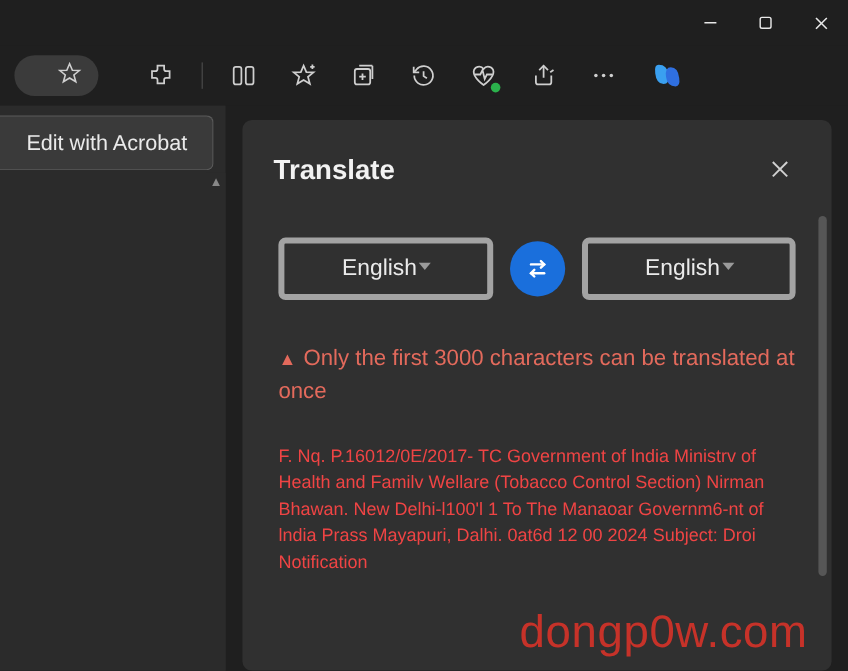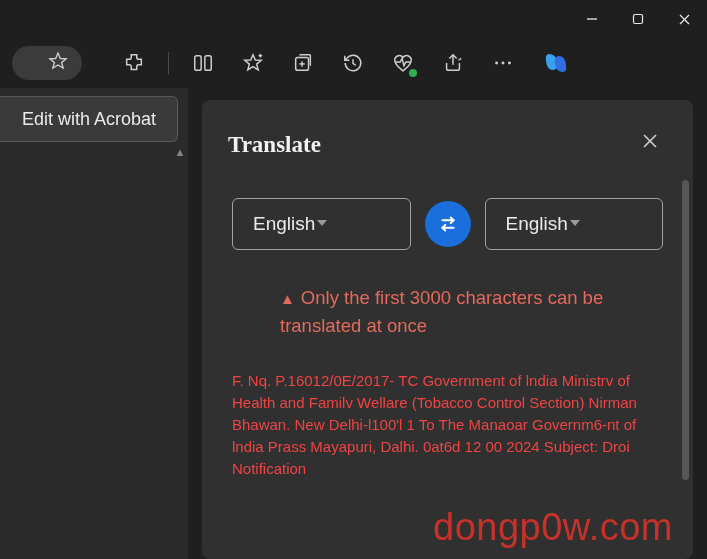--- a/index.html
+++ b/index.html
@@ -117,23 +117,22 @@
     background: #303030;
     border-radius: 8px;
     height: 100%;
     padding: 24px 26px 0 26px;
     position: relative;
     overflow: hidden;
   }
   .panel-header {
     display: flex;
     justify-content: space-between;
-    align-items: flex-end;
+    align-items: center;
     margin-bottom: 40px;
-    font-family: Liberation Serif, serif;
   }
   .panel-title {
     font-size: 23px;
     font-weight: 600;
     color: #f2f2f2;
   }
   .close-x {
     width: 34px;
     height: 34px;
     display: flex;
@@ -144,25 +143,25 @@
   .lang-row {
     display: flex;
     align-items: center;
     gap: 14px;
     margin-bottom: 34px;
     padding: 0 4px;
   }
   .lang-select {
     flex: 1;
     height: 52px;
-    border: 1px solid #a3a3a3;
+    border: 5px solid #a3a3a3;
     border-radius: 6px;
     display: flex;
     align-items: center;
-    justify-content: flex-start;
+    justify-content: center;
     padding: 0 16px 0 20px;
     font-size: 19px;
     color: #eaeaea;
     background: #303030;
   }
   .swap-btn {
     width: 46px;
     height: 46px;
     border-radius: 50%;
     background: #1a6fdc;
@@ -170,21 +169,20 @@
     align-items: center;
     justify-content: center;
     color: #fff;
   }
   .warn-text {
     color: #e36a5c;
     font-size: 18.5px;
     line-height: 1.5;
     margin-bottom: 30px;
     padding: 0 4px;
-    margin-left: 48px;
   }
   .warn-icon {
     display: inline-block;
     margin-right: 6px;
     vertical-align: 0px;
     font-size: 15px;
   }
   .body-text {
     color: #ef4444;
     font-size: 15px;

